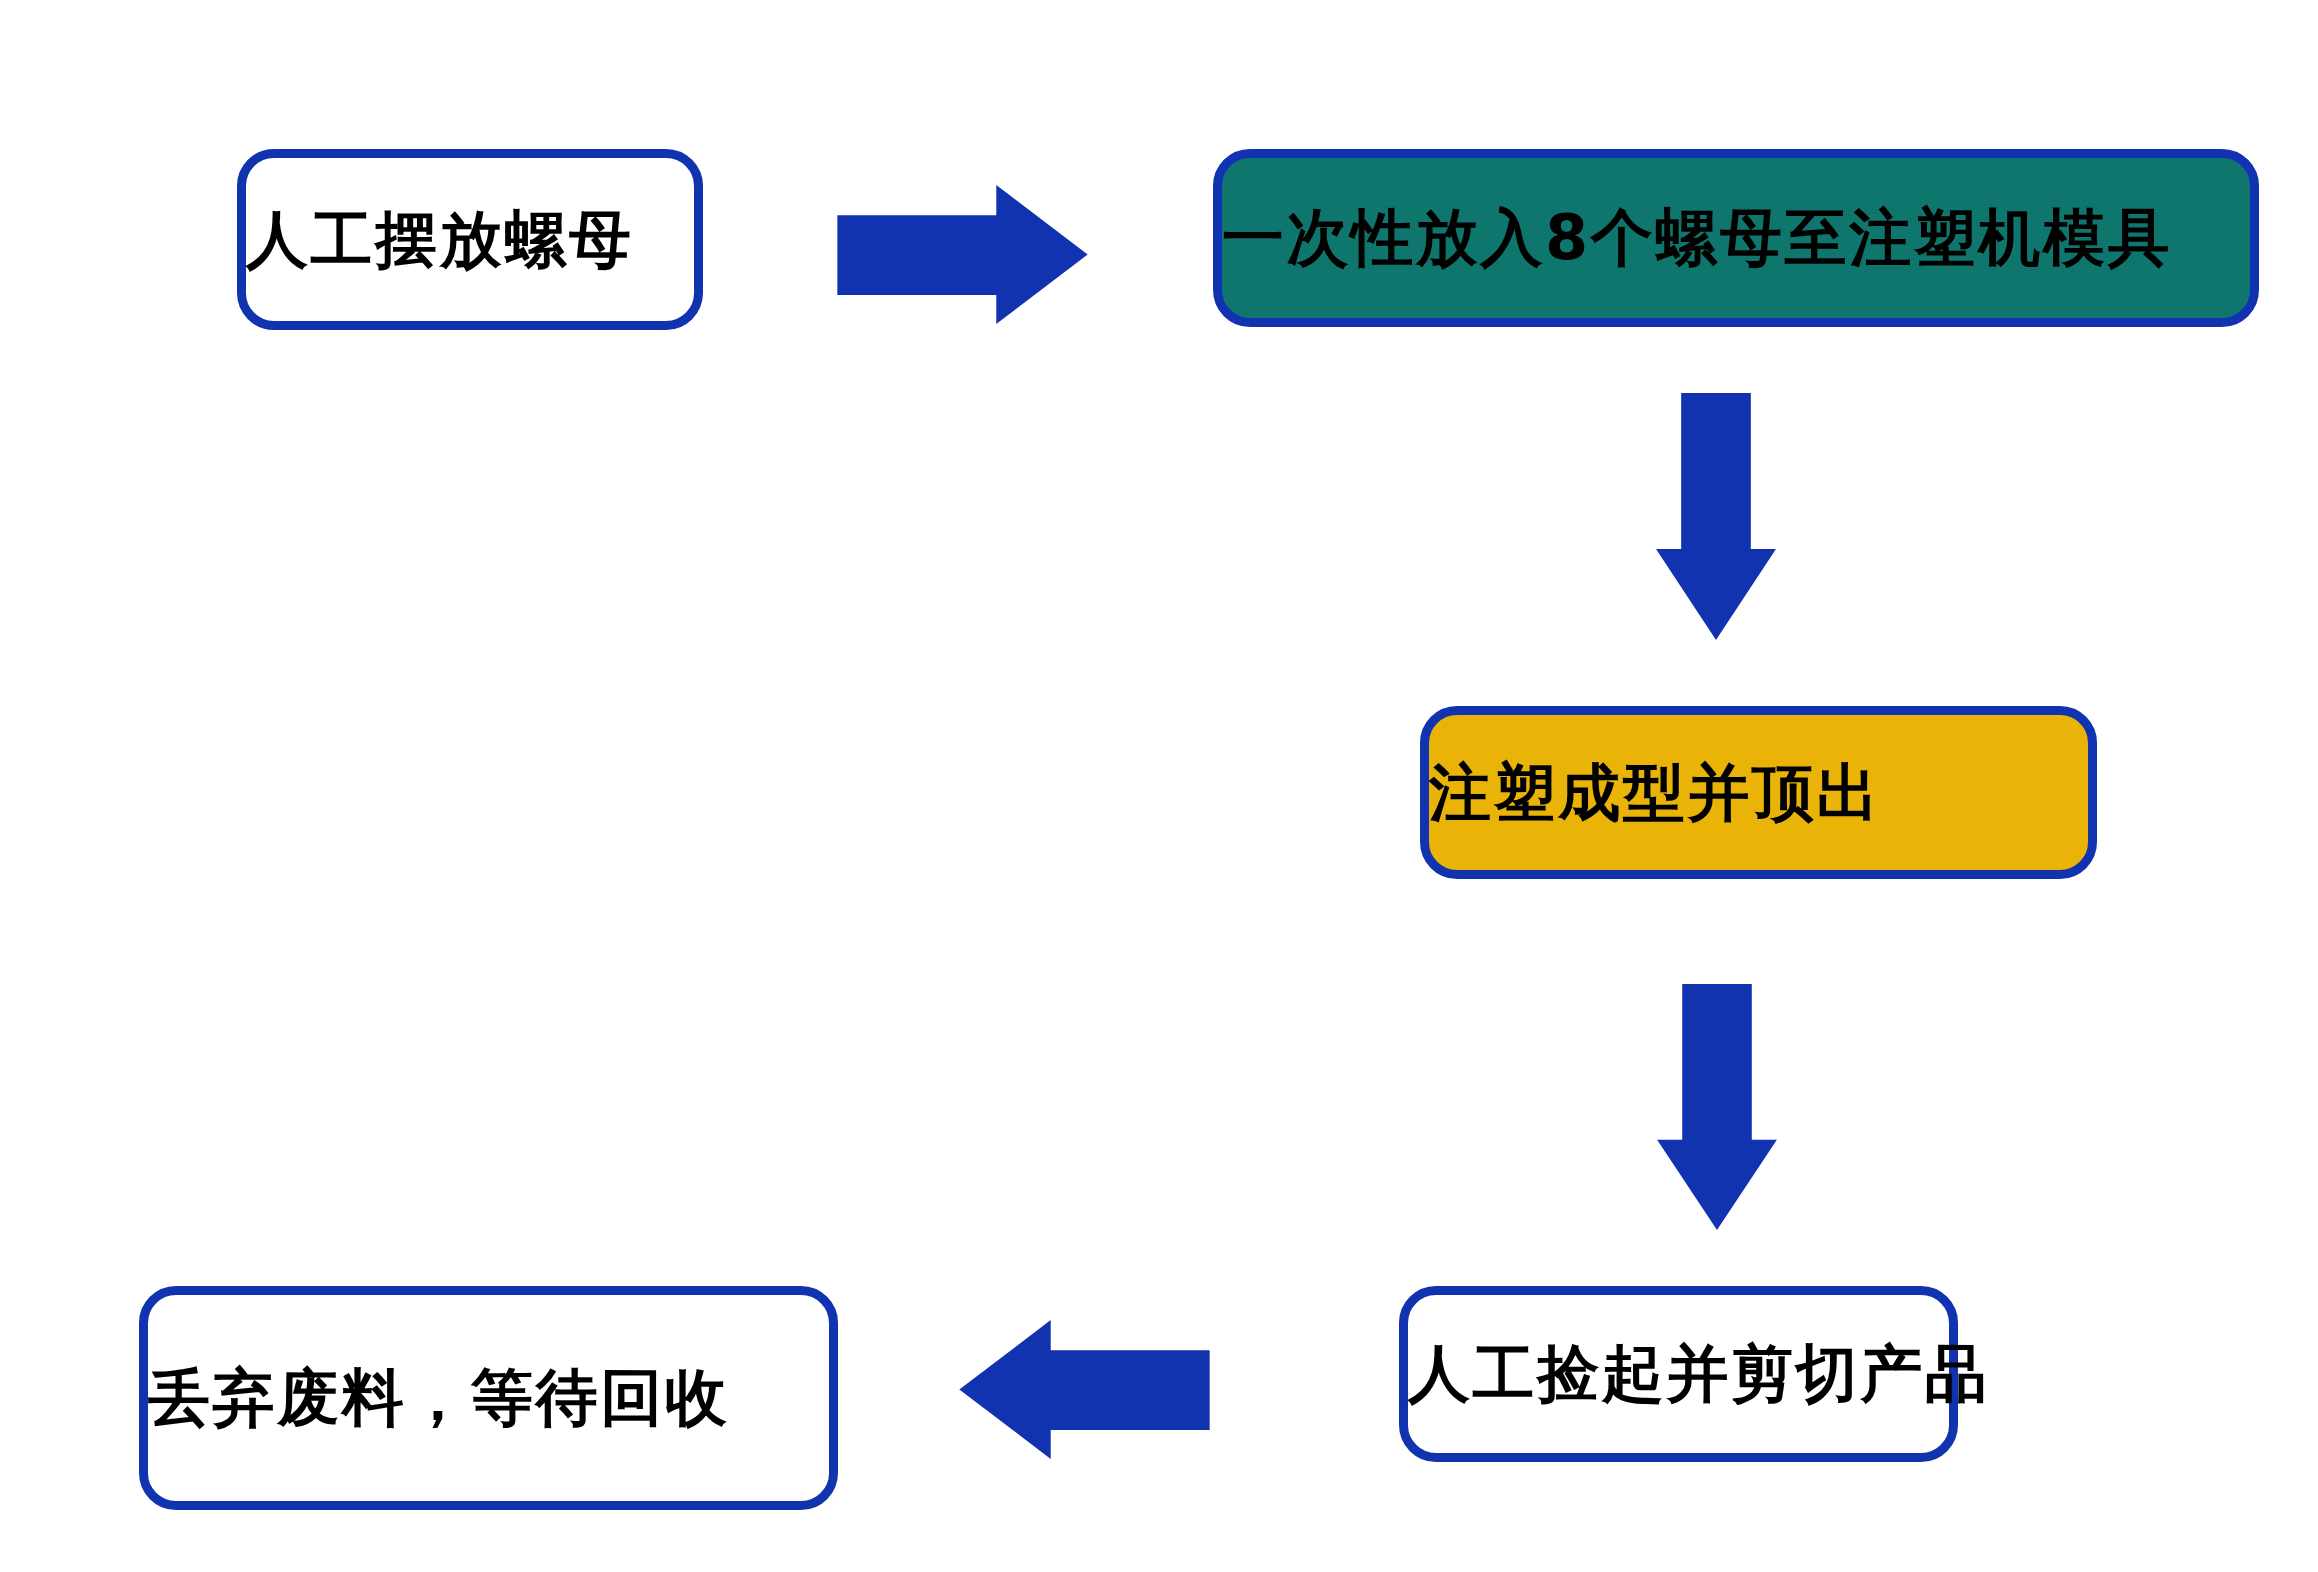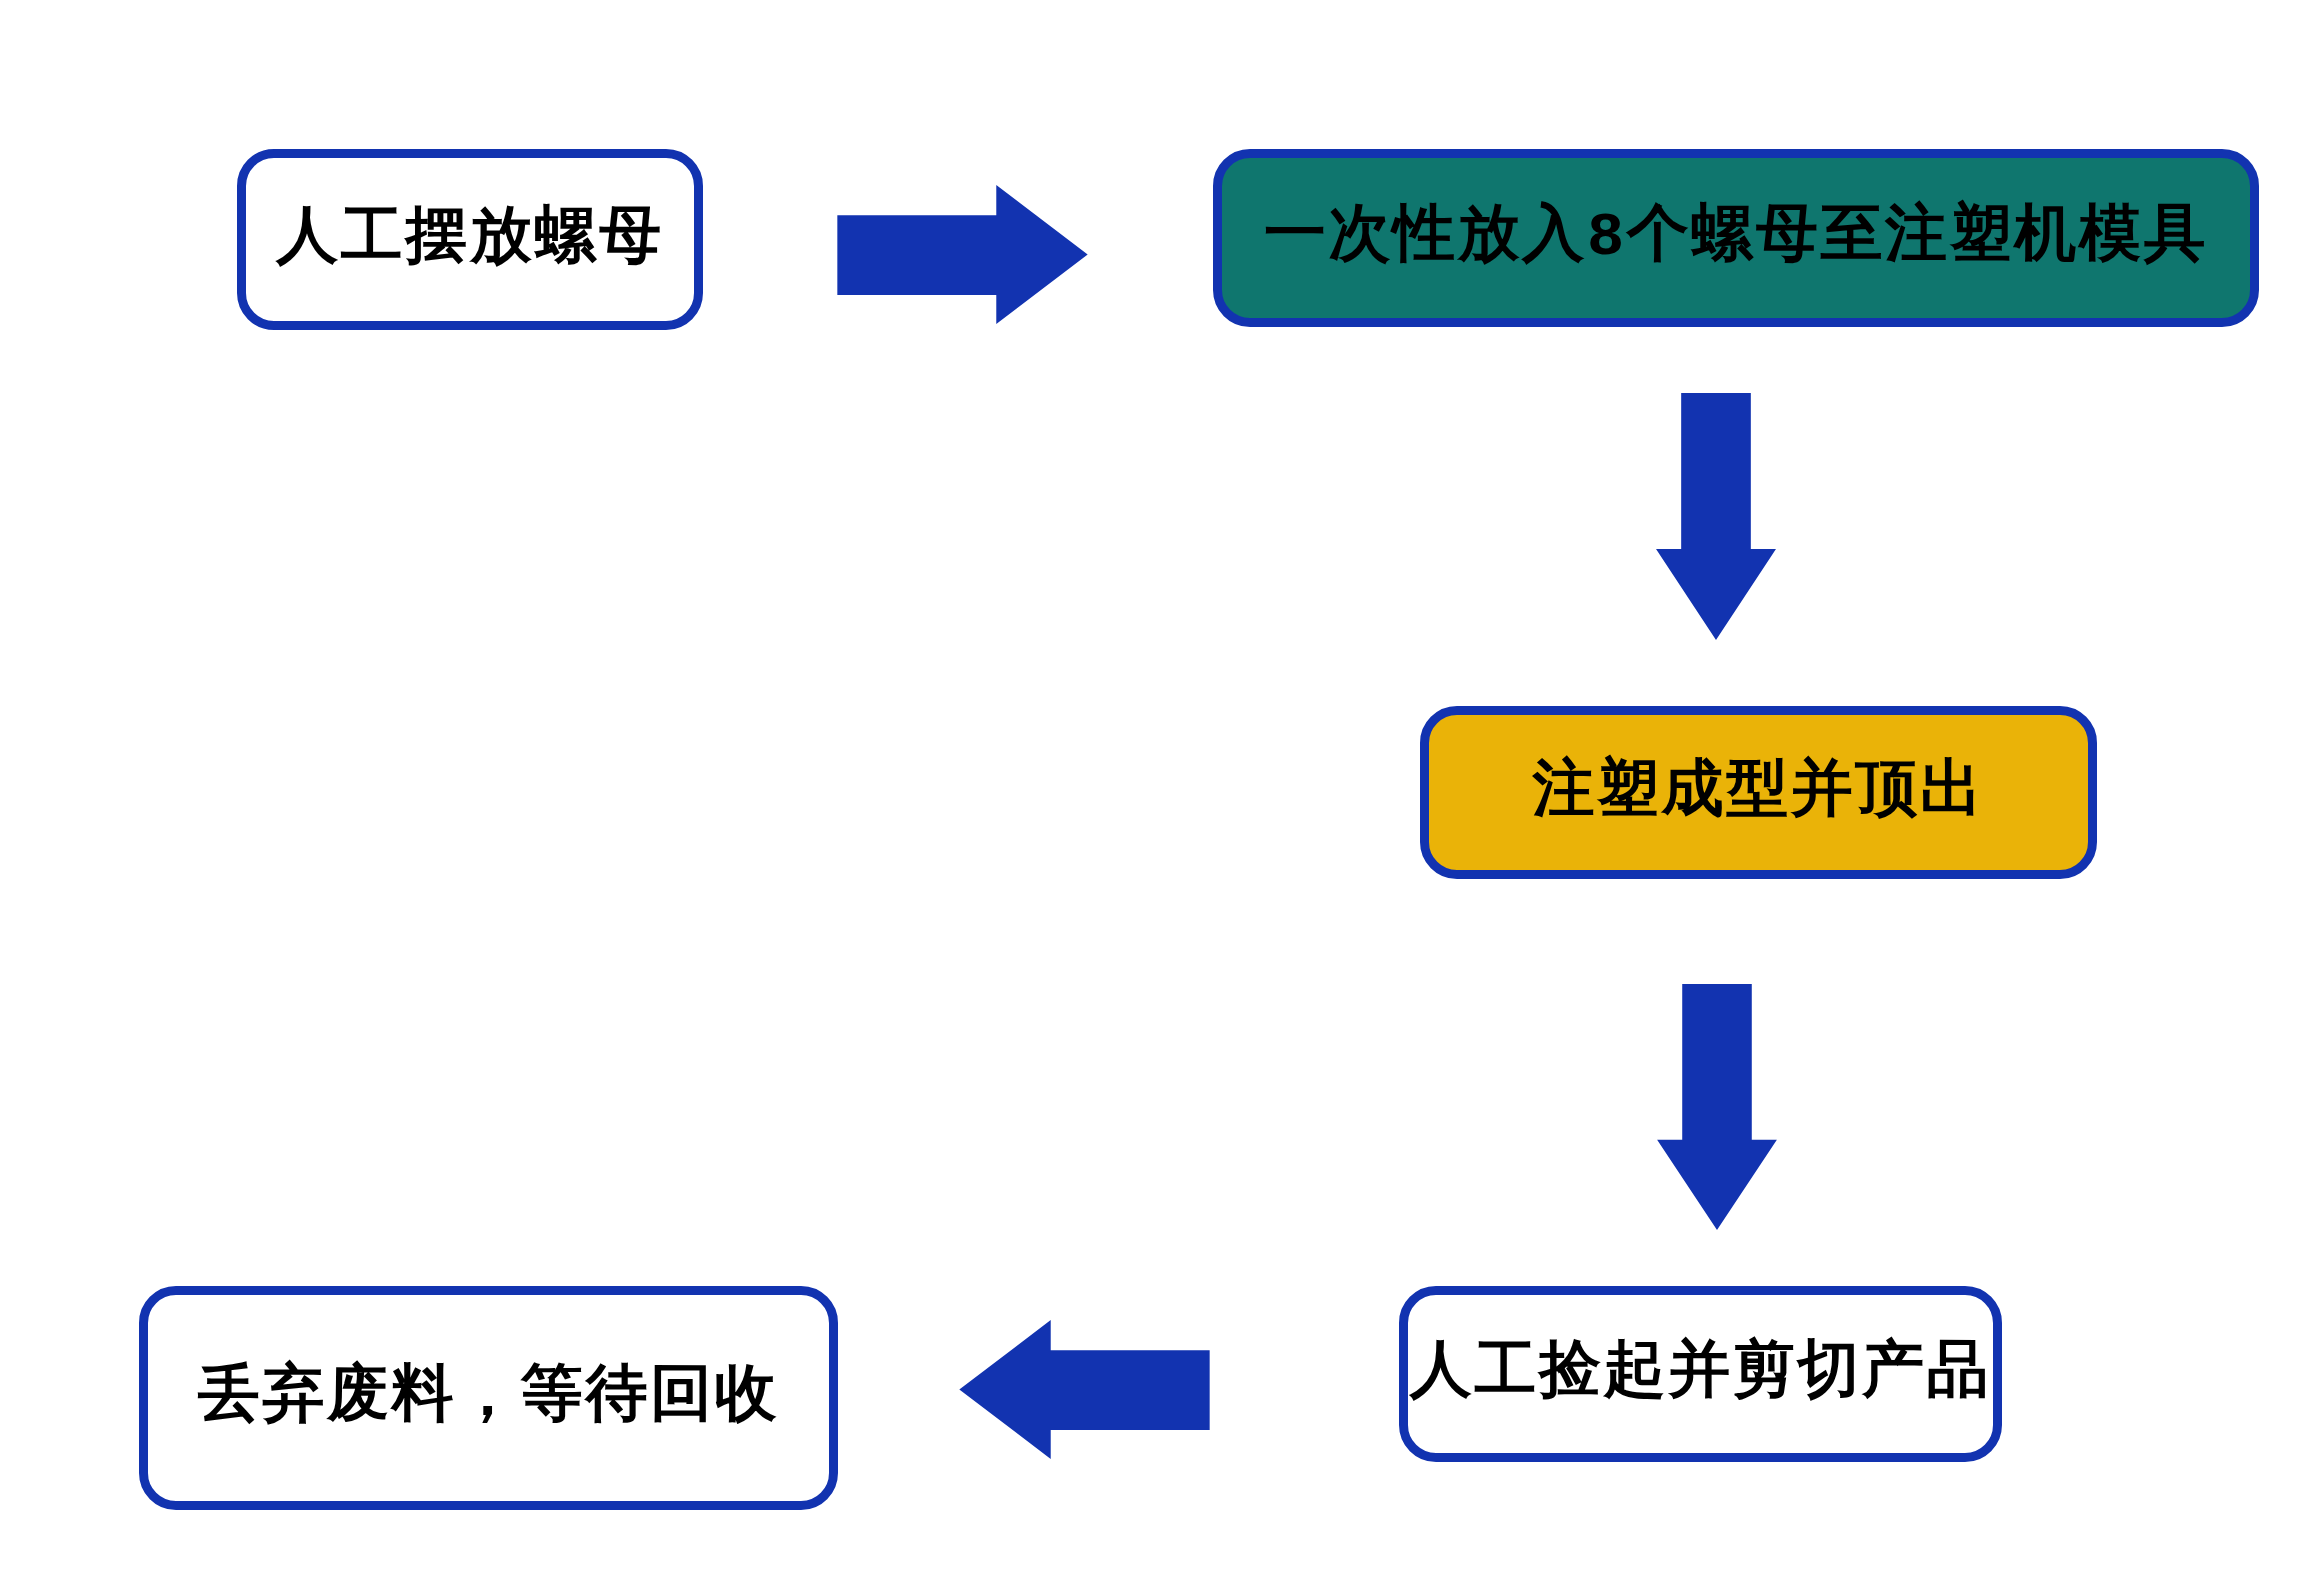--- a/index.html
+++ b/index.html
@@ -20,22 +20,20 @@
     overflow: hidden;
   }
   .node {
     position: absolute;
     box-sizing: border-box;
     background: #ffffff;
     border: 9.7px solid #1233b0; 
     border-radius: 37px;
     display: flex;
     align-items: center;
-    justify-content: center;
-    font-family: Liberation Mono, monospace;
   }
   .node-label {
     color: #000000;
     font-size: 62px;
     font-weight: 600;
     letter-spacing: 2.6px;
     white-space: nowrap;
     line-height: 1;
   }
   .arrow {
@@ -65,21 +63,21 @@
   </svg>
 
   <div class="node" style="left: 1420px; top: 706px; width: 677px; height: 173px; border-color: rgb(18, 51, 176); background: #eab308;">
     <span class="node-label" style="color: rgb(0, 0, 0);">注塑成型并顶出</span>
   </div>
 
   <svg class="arrow" style="left:1657px; top:984px;" width="120" height="246" viewBox="0 0 186 382">
     <polygon points="39,0 147,0 147,242 186,242 93,382 0,242 39,242" fill="#1233b0"></polygon>
   </svg>
 
-  <div class="node" style="left: 1399px; top: 1286px; width: 603px; height: 176px; border-color: rgb(18, 51, 176); background: rgb(255, 255, 255);">
+  <div class="node" style="left: 1399px; top: 1286px; width: 559px; height: 176px; border-color: rgb(18, 51, 176); background: rgb(255, 255, 255);">
     <span class="node-label" style="color: rgb(0, 0, 0);">人工捡起并剪切产品</span>
   </div>
 
   <svg class="arrow" style="left:959px; top:1320px;" width="251" height="139" viewBox="0 0 389 216">
     <polygon points="389,47 142,47 142,0 0,108 142,216 142,171 389,171" fill="#1233b0"></polygon>
   </svg>
 
   <div class="node" style="left: 139px; top: 1286px; width: 699px; height: 224px; border-color: rgb(18, 51, 176); background: rgb(255, 255, 255);">
     <span class="node-label" style="color: rgb(0, 0, 0);">丢弃废料，等待回收</span>
   </div>

